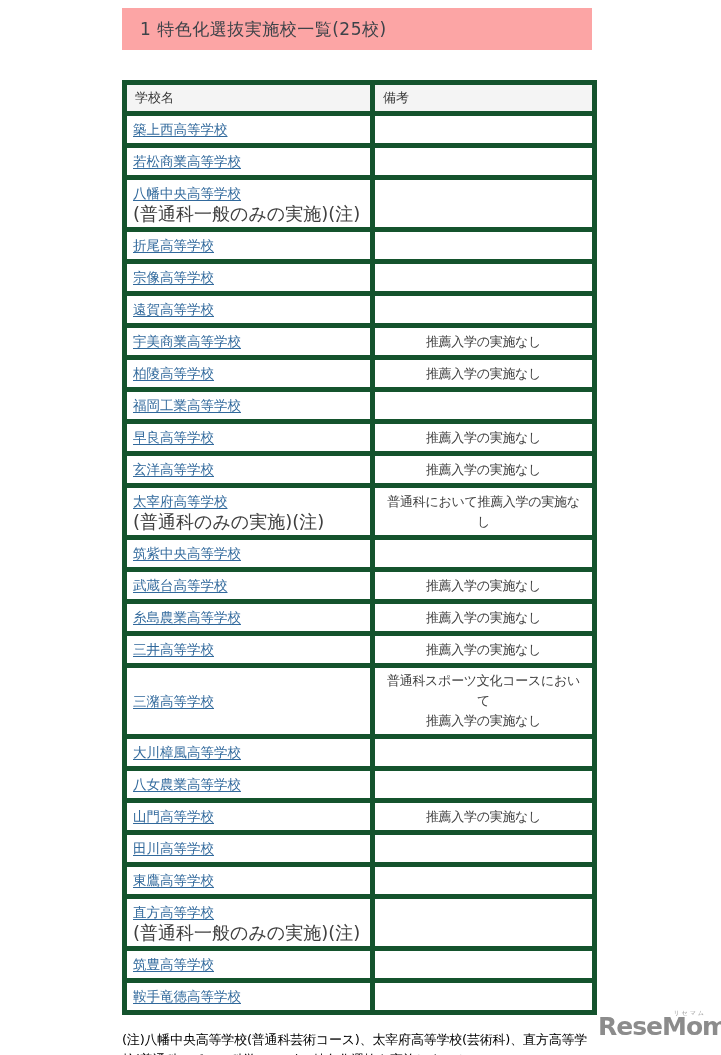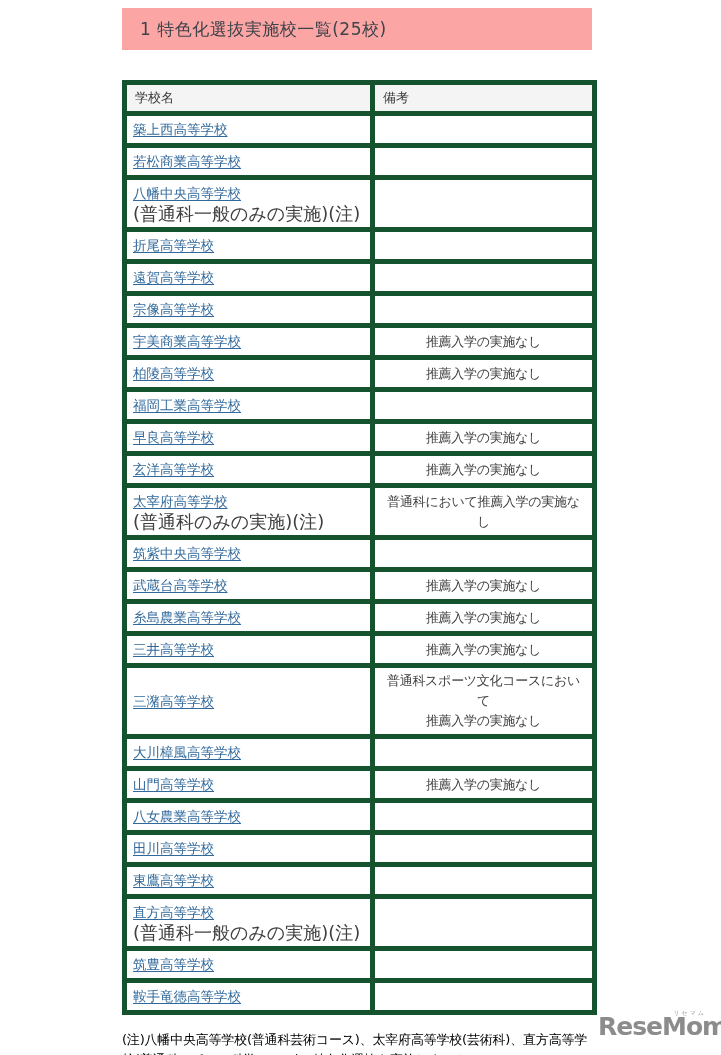--- a/index.html
+++ b/index.html
@@ -137,29 +137,29 @@
   <tr>
     <td class="school-cell">
       <div><a href="#">折尾高等学校</a></div>
 
     </td>
     <td class="remark-cell"></td>
   </tr>
 
   <tr>
     <td class="school-cell">
+      <div><a href="#">宗像高等学校</a></div>
+
+    </td>
+    <td class="remark-cell"></td>
+  </tr>
+
+  <tr>
+    <td class="school-cell">
       <div><a href="#">遠賀高等学校</a></div>
-
-    </td>
-    <td class="remark-cell"></td>
-  </tr>
-
-  <tr>
-    <td class="school-cell">
-      <div><a href="#">宗像高等学校</a></div>
 
     </td>
     <td class="remark-cell"></td>
   </tr>
 
   <tr>
     <td class="school-cell">
       <div><a href="#">宇美商業高等学校</a></div>
 
     </td>
@@ -250,32 +250,32 @@
   <tr>
     <td class="school-cell">
       <div><a href="#">大川樟風高等学校</a></div>
 
     </td>
     <td class="remark-cell"></td>
   </tr>
 
   <tr>
     <td class="school-cell">
+      <div><a href="#">八女農業高等学校</a></div>
+
+    </td>
+    <td class="remark-cell"></td>
+  </tr>
+
+  <tr>
+    <td class="school-cell">
       <div><a href="#">山門高等学校</a></div>
 
     </td>
     <td class="remark-cell">推薦入学の実施なし</td>
-  </tr>
-
-  <tr>
-    <td class="school-cell">
-      <div><a href="#">八女農業高等学校</a></div>
-
-    </td>
-    <td class="remark-cell"></td>
   </tr>
 
   <tr>
     <td class="school-cell">
       <div><a href="#">田川高等学校</a></div>
 
     </td>
     <td class="remark-cell"></td>
   </tr>
 

